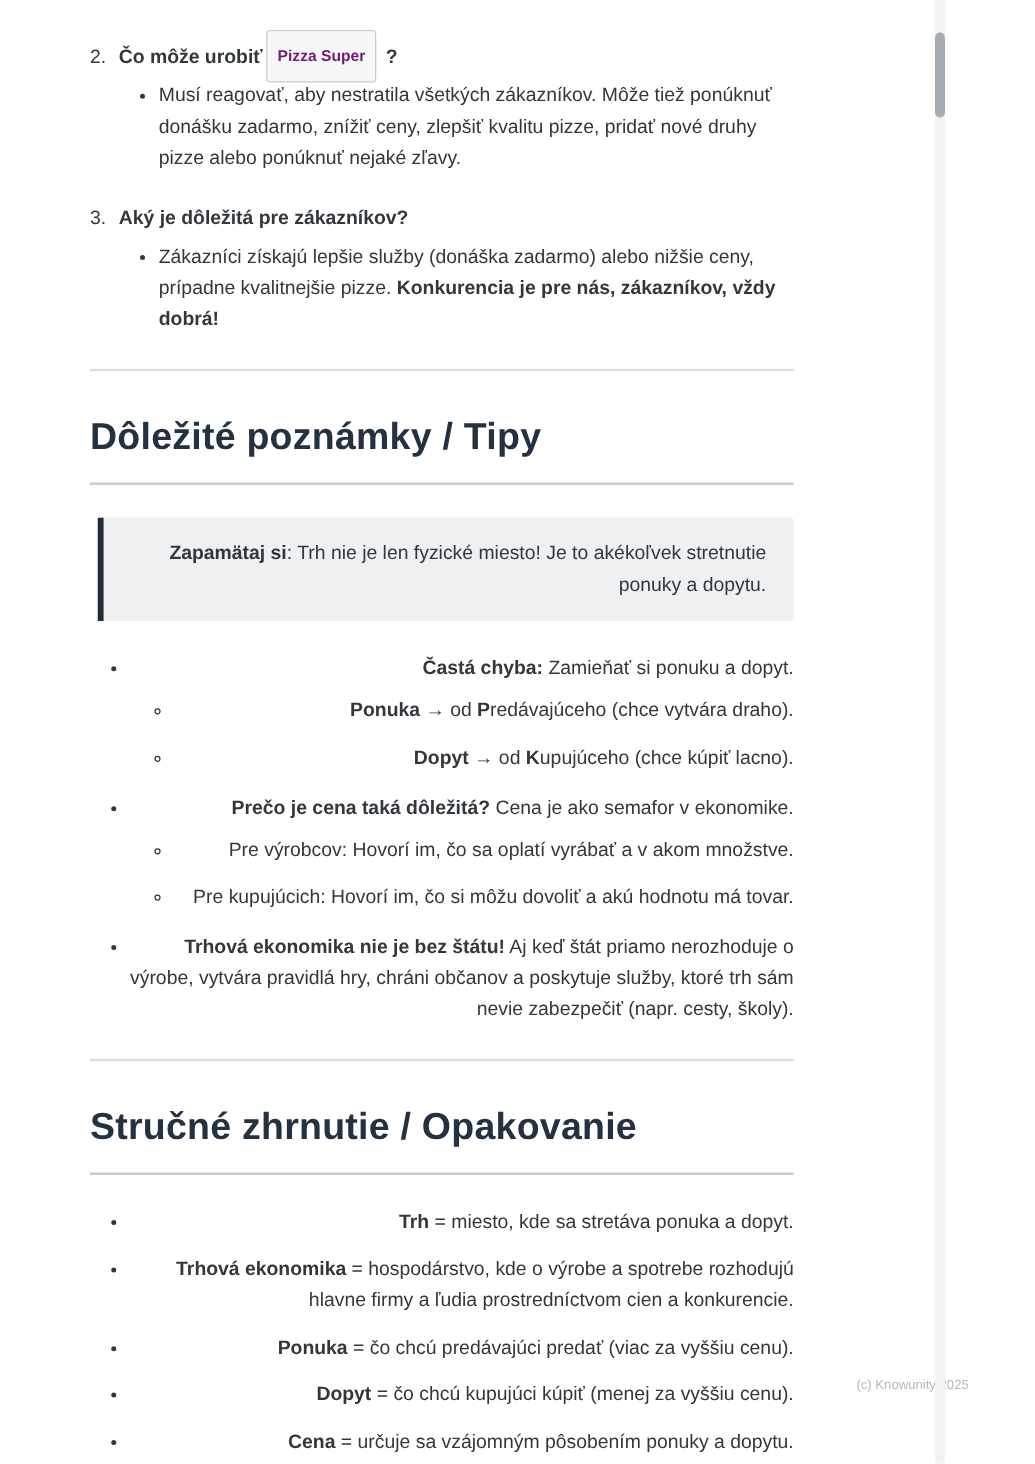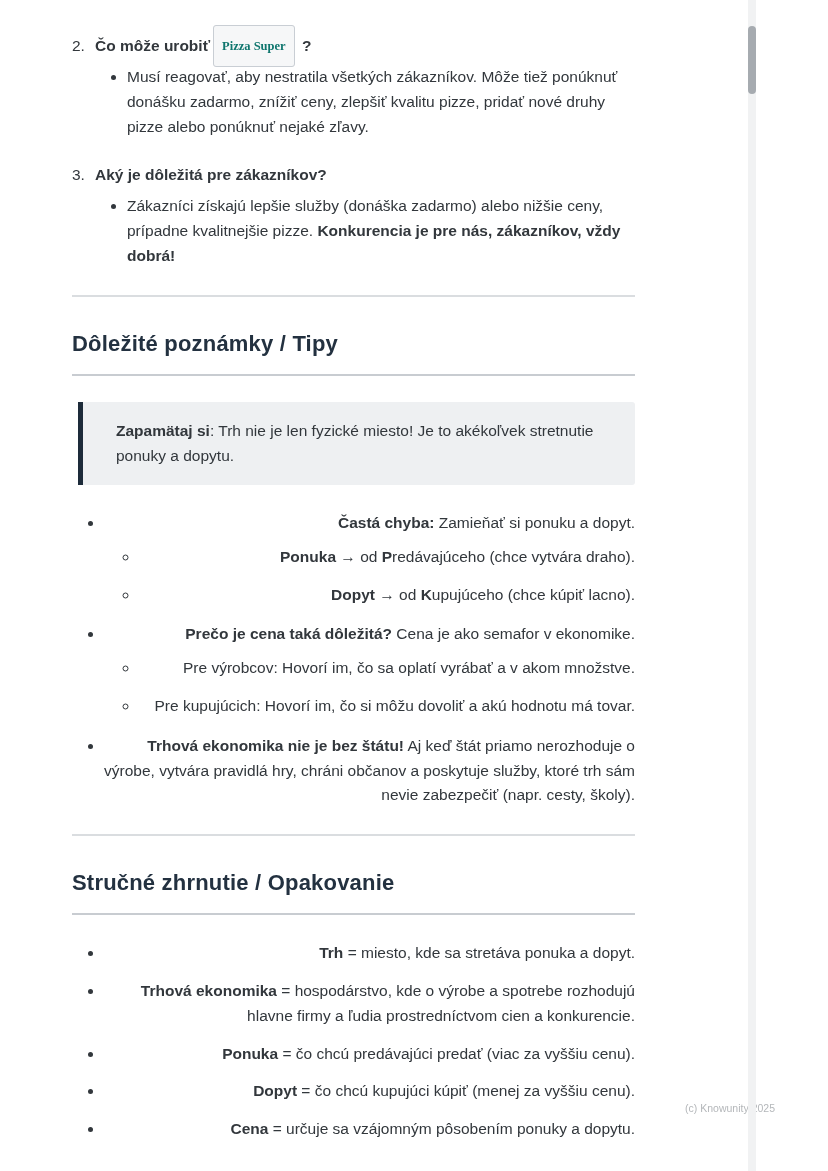--- a/index.html
+++ b/index.html
@@ -25,53 +25,54 @@
   .qa-item + .qa-item { margin-top: 24px; }
   .qa-num { position: absolute; left: 0; top: 0; }
   .qa-title strong { font-weight: bold; }
   .qa-item ul {
     margin: 7px 0 0 0;
     padding-left: 32px;
     list-style-type: disc;
   }
   .qa-item ul li { margin-bottom: 4px; line-height: 1.6; }
   code.inline-code {
-    font-family: Liberation Serif, serif;
+    font-family: Liberation Sans, sans-serif;
     font-size: 12.5px;
     font-weight: bold;
-    color: #0f766e;
+    color: #701a75;
     background: #f6f7f8;
     border: 1px solid #c9ced4;
     border-radius: 3px;
     padding: 13px 8px;
     margin: 0 3px;
     vertical-align: 1px;
     white-space: nowrap;
   }
   hr.section-divider {
     border: none;
     border-top: 2px solid #dadde0;
     margin: 26px 0 0 0;
   }
   h2.section-heading {
-    font-size: 22px;
+    font-size: 30px;
     font-weight: 600;
     color: #233140;
     margin: 30px 0 0 0;
     padding-bottom: 13px;
     border-bottom: 2px solid #c8ccd1;
     letter-spacing: 0.2px;
   }
   .callout {
     margin: 26px 0 0 6px;
     background: #eef0f2;
     border-left: 5px solid #1d2b3a;
     border-radius: 0 3px 3px 0;
-    padding: 16px 33px;
+    padding: 16px 22px;
     line-height: 1.65;
+    text-align: right;
   }
   .callout strong { font-weight: bold; }
   ul.tips-list, ul.summary-list {
     margin: 26px 0 0 0;
     padding-left: 32px;
     list-style-type: disc;
     text-align: right;
   }
   ul.tips-list > li { margin-bottom: 15px; line-height: 1.6; }
   ul.tips-list ul {

